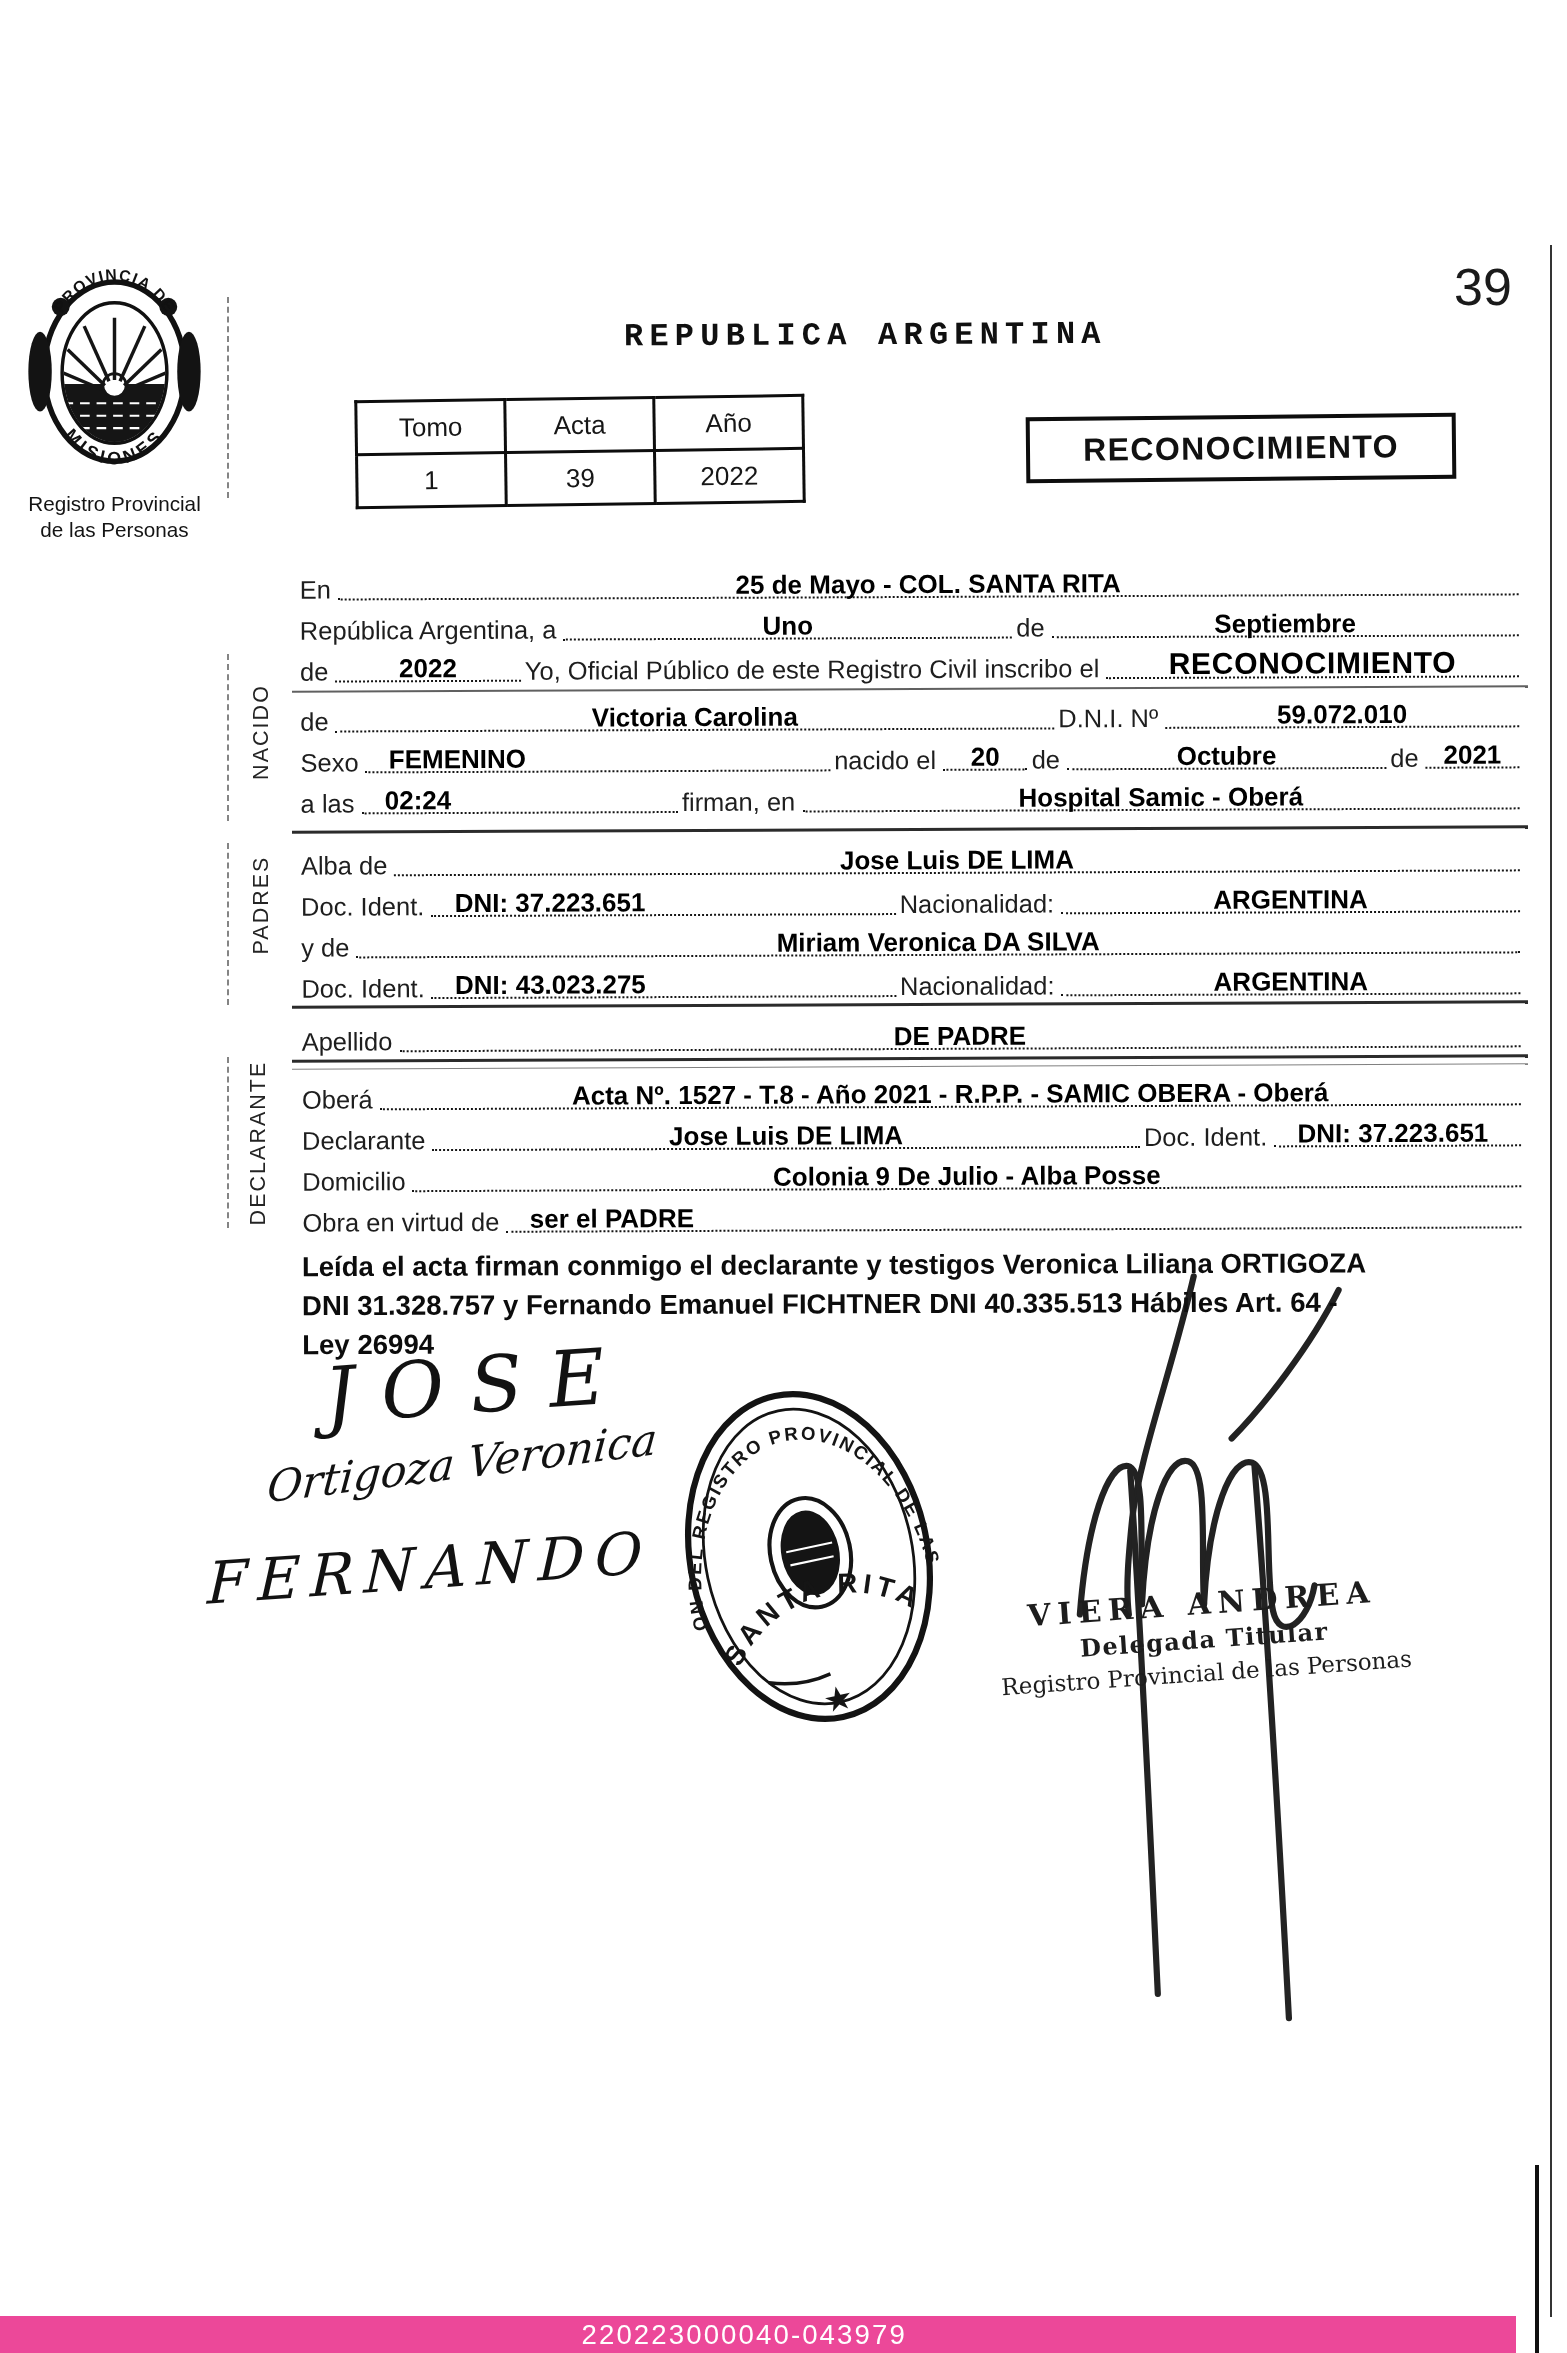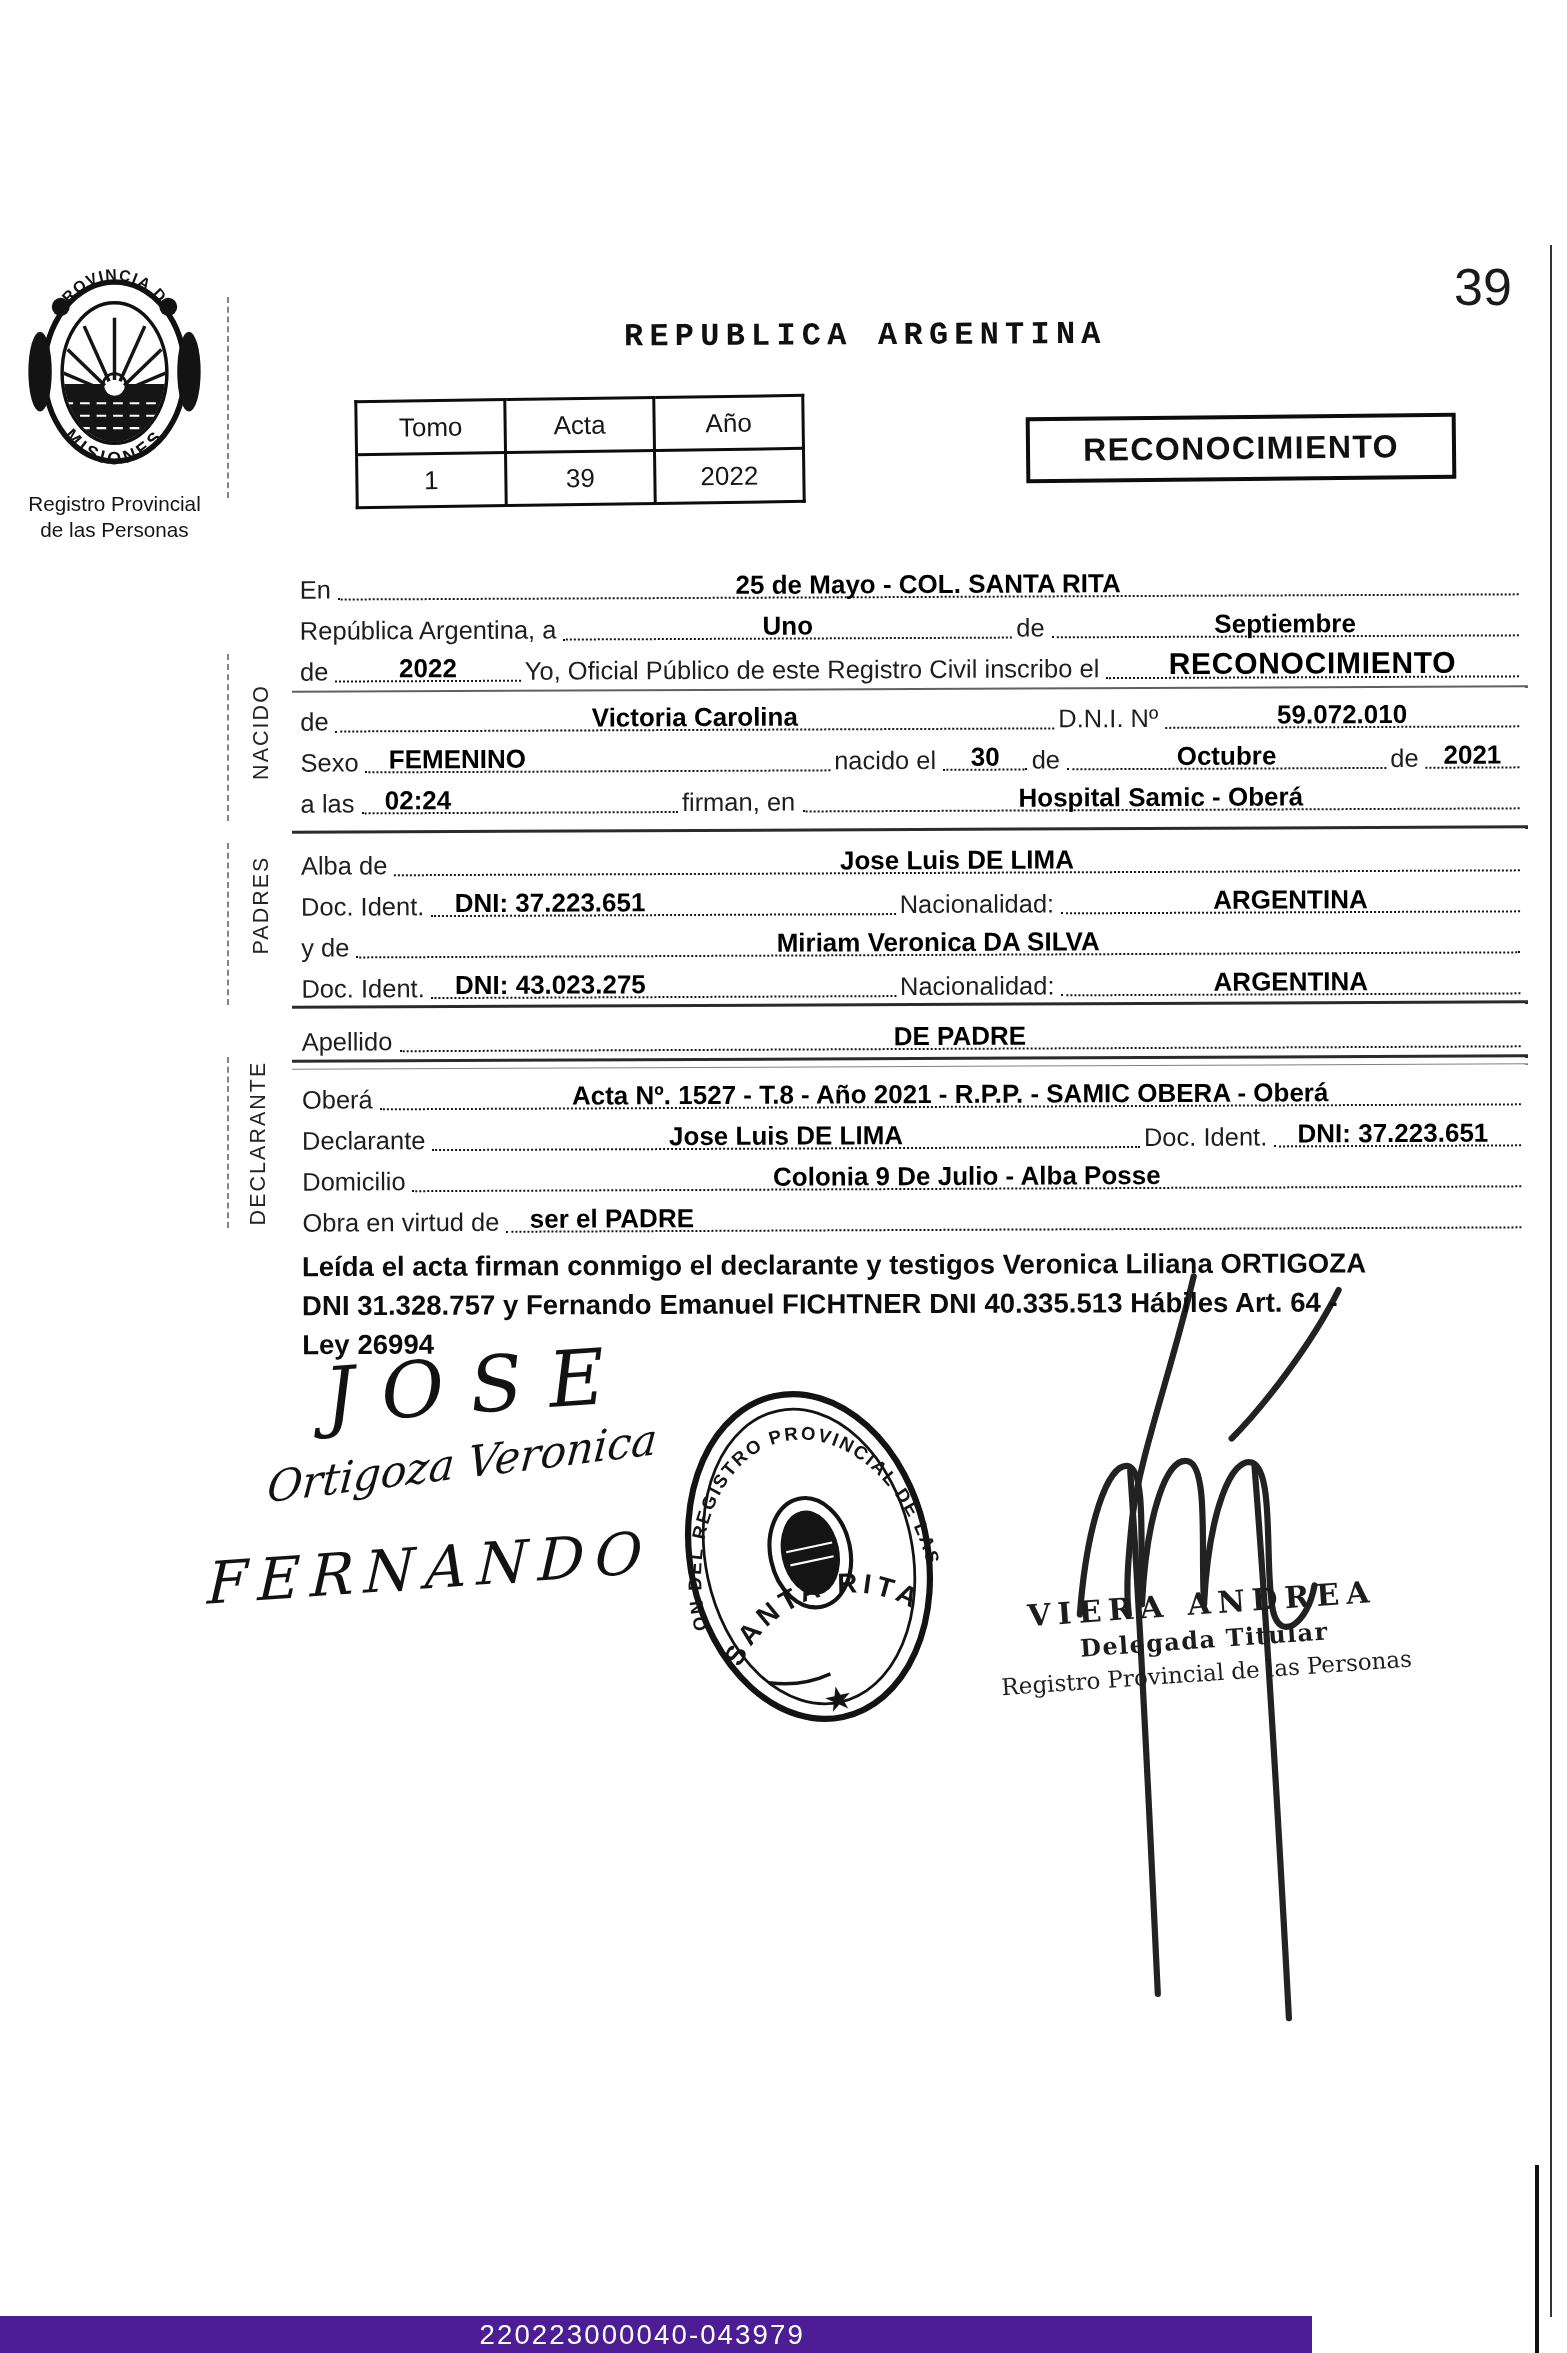--- a/index.html
+++ b/index.html
@@ -47,21 +47,21 @@
   .sig-jose{left:324px;top:1341px;font-size:77px;letter-spacing:26px;transform:rotate(-4deg);}
   .sig-ortigoza{left:266px;top:1438px;font-size:43px;transform:rotate(-7deg) skewX(-12deg);}
   .sig-fernando{left:207px;top:1534px;font-size:58px;letter-spacing:10.3px;transform:rotate(-4deg) skewX(-6deg);}
   
   .official{position:absolute;left:997px;top:1586px;width:414px;transform:rotate(-4deg);
             font-family:"DejaVu Serif",serif;color:#1d1d1d;text-align:center;}
   .official .name{font-size:30px;font-weight:bold;letter-spacing:6.9px;}
   .official .role{font-size:24px;font-weight:bold;margin-top:4.1px;letter-spacing:1.4px;}
   .official .office{font-size:23px;margin-top:5.5px;white-space:nowrap;}
   
-  .footer-band{position:absolute;left:0;top:2316px;width:1312px;height:38px;background:#4c1d95;
+  .footer-band{position:absolute;left:0;top:2316px;width:1516px;height:38px;background:#ec4899;
                display:flex;align-items:center;justify-content:center;}
   .footer-band span{color:#fff;font-size:27.6px;letter-spacing:2.1px;transform:translateX(-13.8px);}
   svg text{font-family:"Liberation Sans",sans-serif;}
 </style>
 </head>
 <body>
 
 <div class="page">
 
   <div class="page-number">39</div>
@@ -175,21 +175,21 @@
           <span class="fval">59.072.010</span>
         </span>
       </div>
       <div class="fline">
         <span class="flbl">Sexo</span>
         <span class="ffill left" style="flex-grow: 47;">
           <span class="fval">FEMENINO</span>
         </span>
         <span class="flbl">nacido el</span>
         <span class="ffill" style="flex-grow: 9;">
-          <span class="fval">30</span>
+          <span class="fval">20</span>
         </span>
         <span class="flbl">de</span>
         <span class="ffill" style="flex-grow: 34;">
           <span class="fval">Octubre</span>
         </span>
         <span class="flbl">de</span>
         <span class="ffill" style="flex-grow: 10; margin-top: 39px;">
           <span class="fval">2021</span>
         </span>
       </div>

